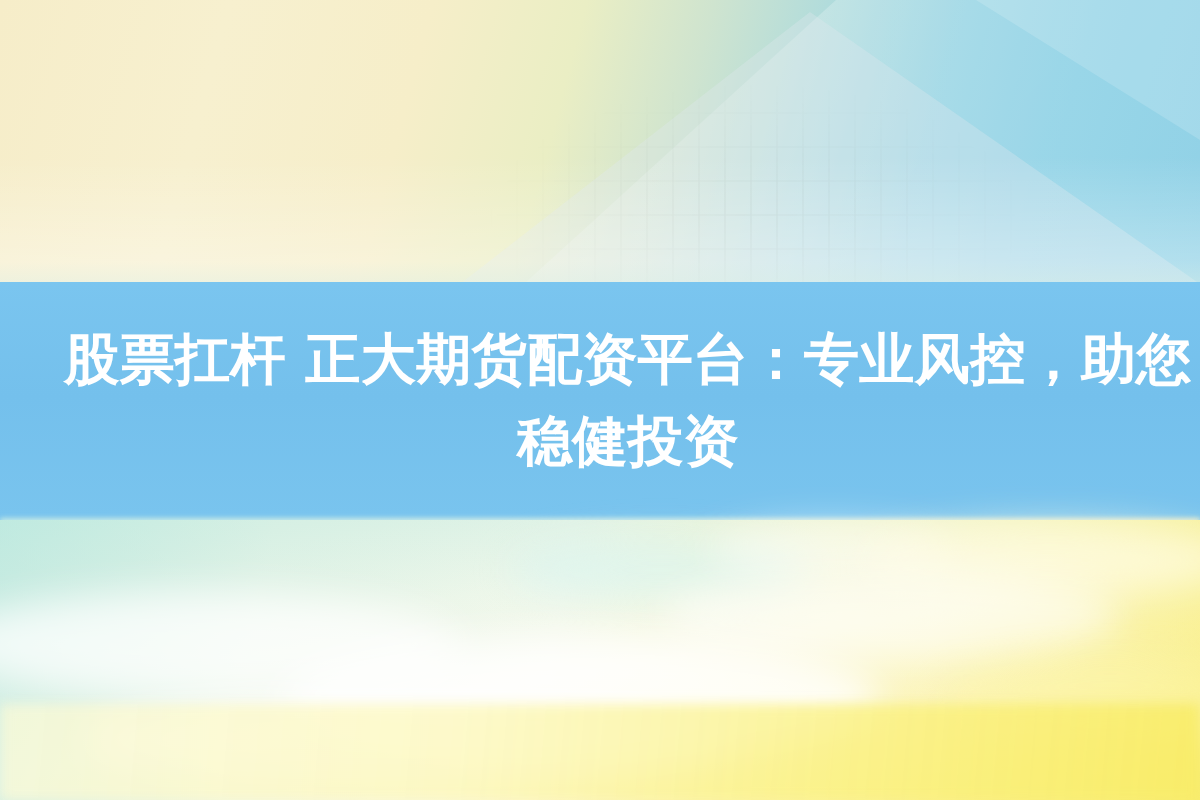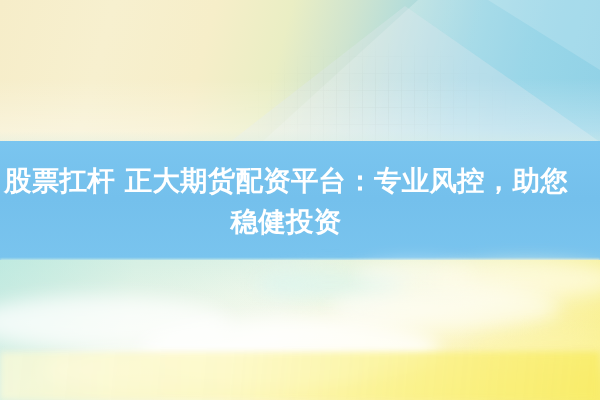--- a/index.html
+++ b/index.html
@@ -77,21 +77,21 @@
 
   
   .blue-band {
     position: absolute;
     left: 0; top: 141px;
     width: 600px;
     height: 119px;
     background: linear-gradient(180deg, #7ac5ef 0%, #74c0ec 48%, #79c4ee 100%);
     display: flex;
     align-items: center;
-    justify-content: flex-start;
+    justify-content: flex-end;
   }
   .headline {
     width: 572px;
     margin: 0;
     color: #ffffff;
     font-size: 27.5px;
     font-weight: 700;
     line-height: 1.46;
     text-align: center;
     letter-spacing: 0.2px;

